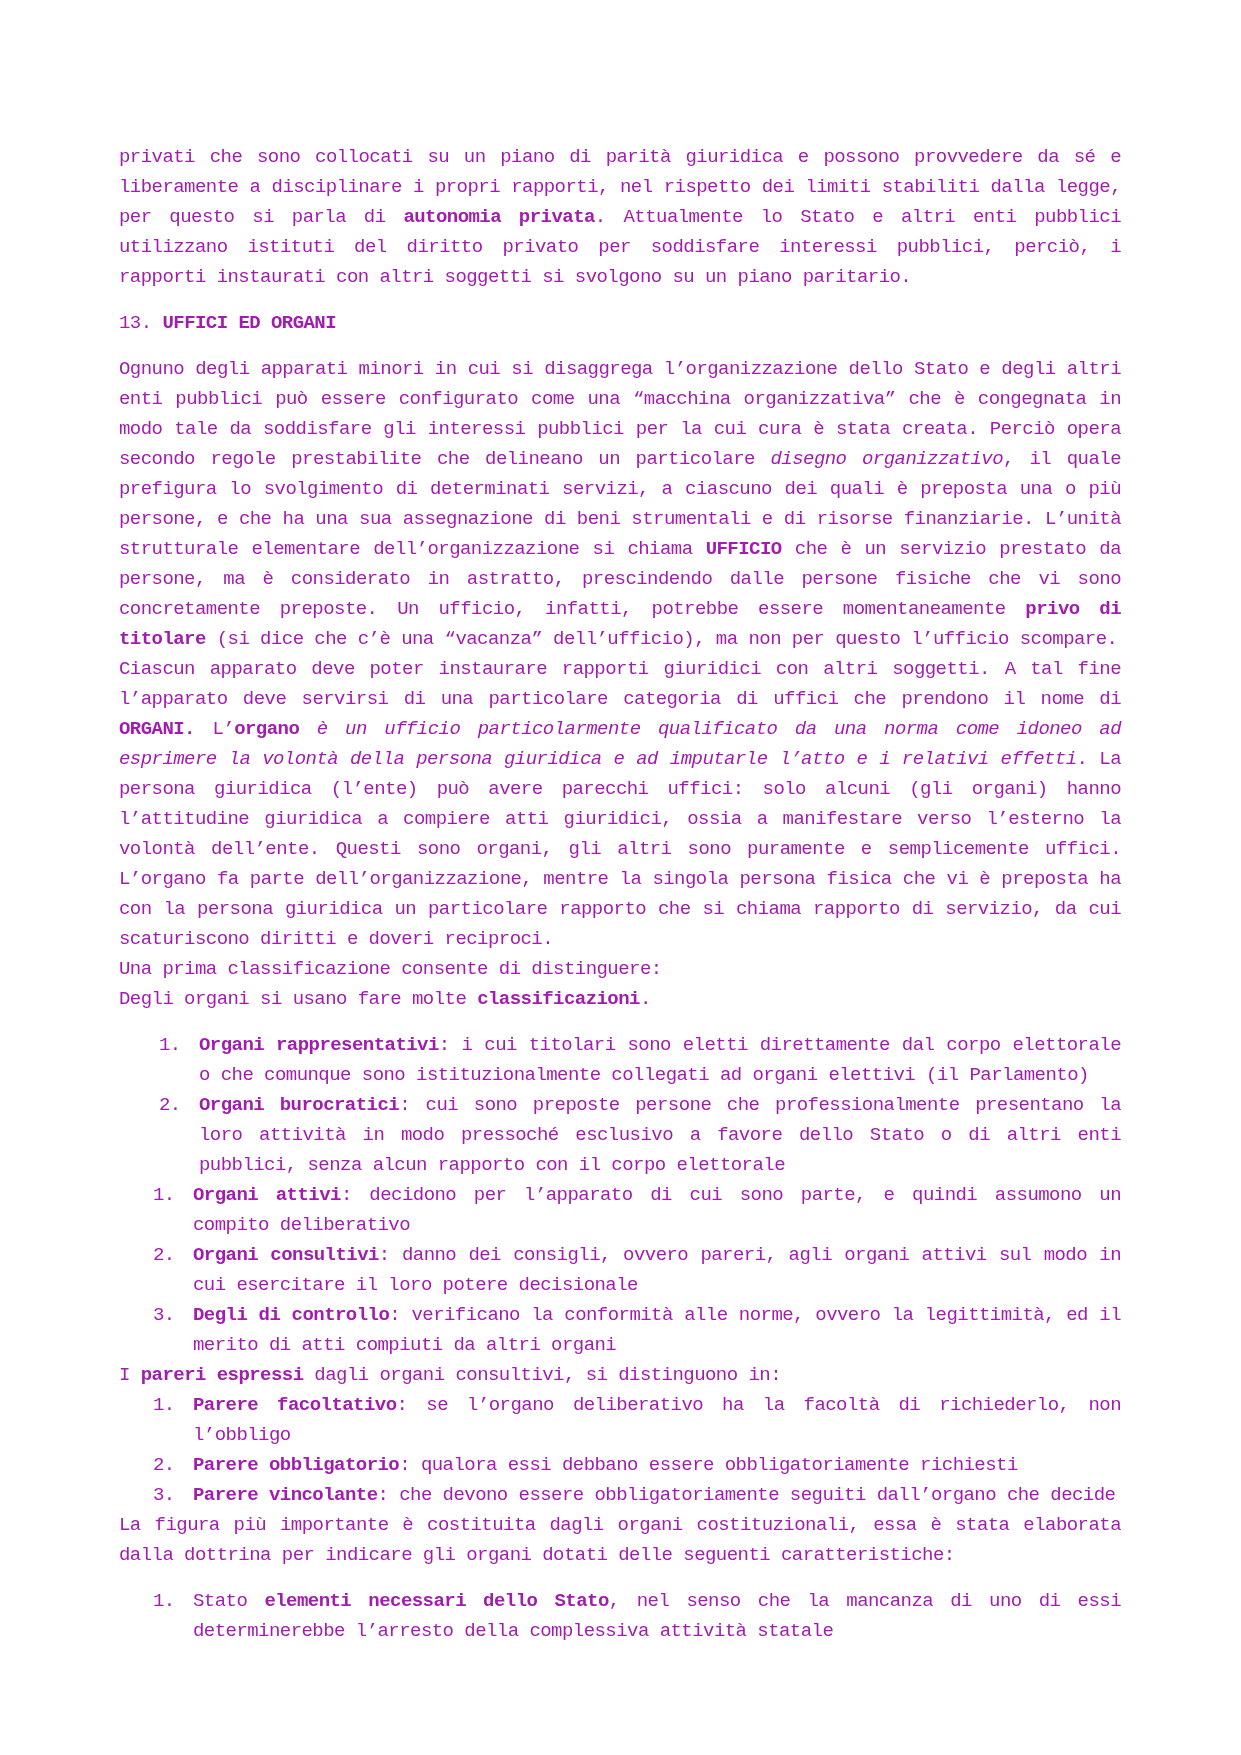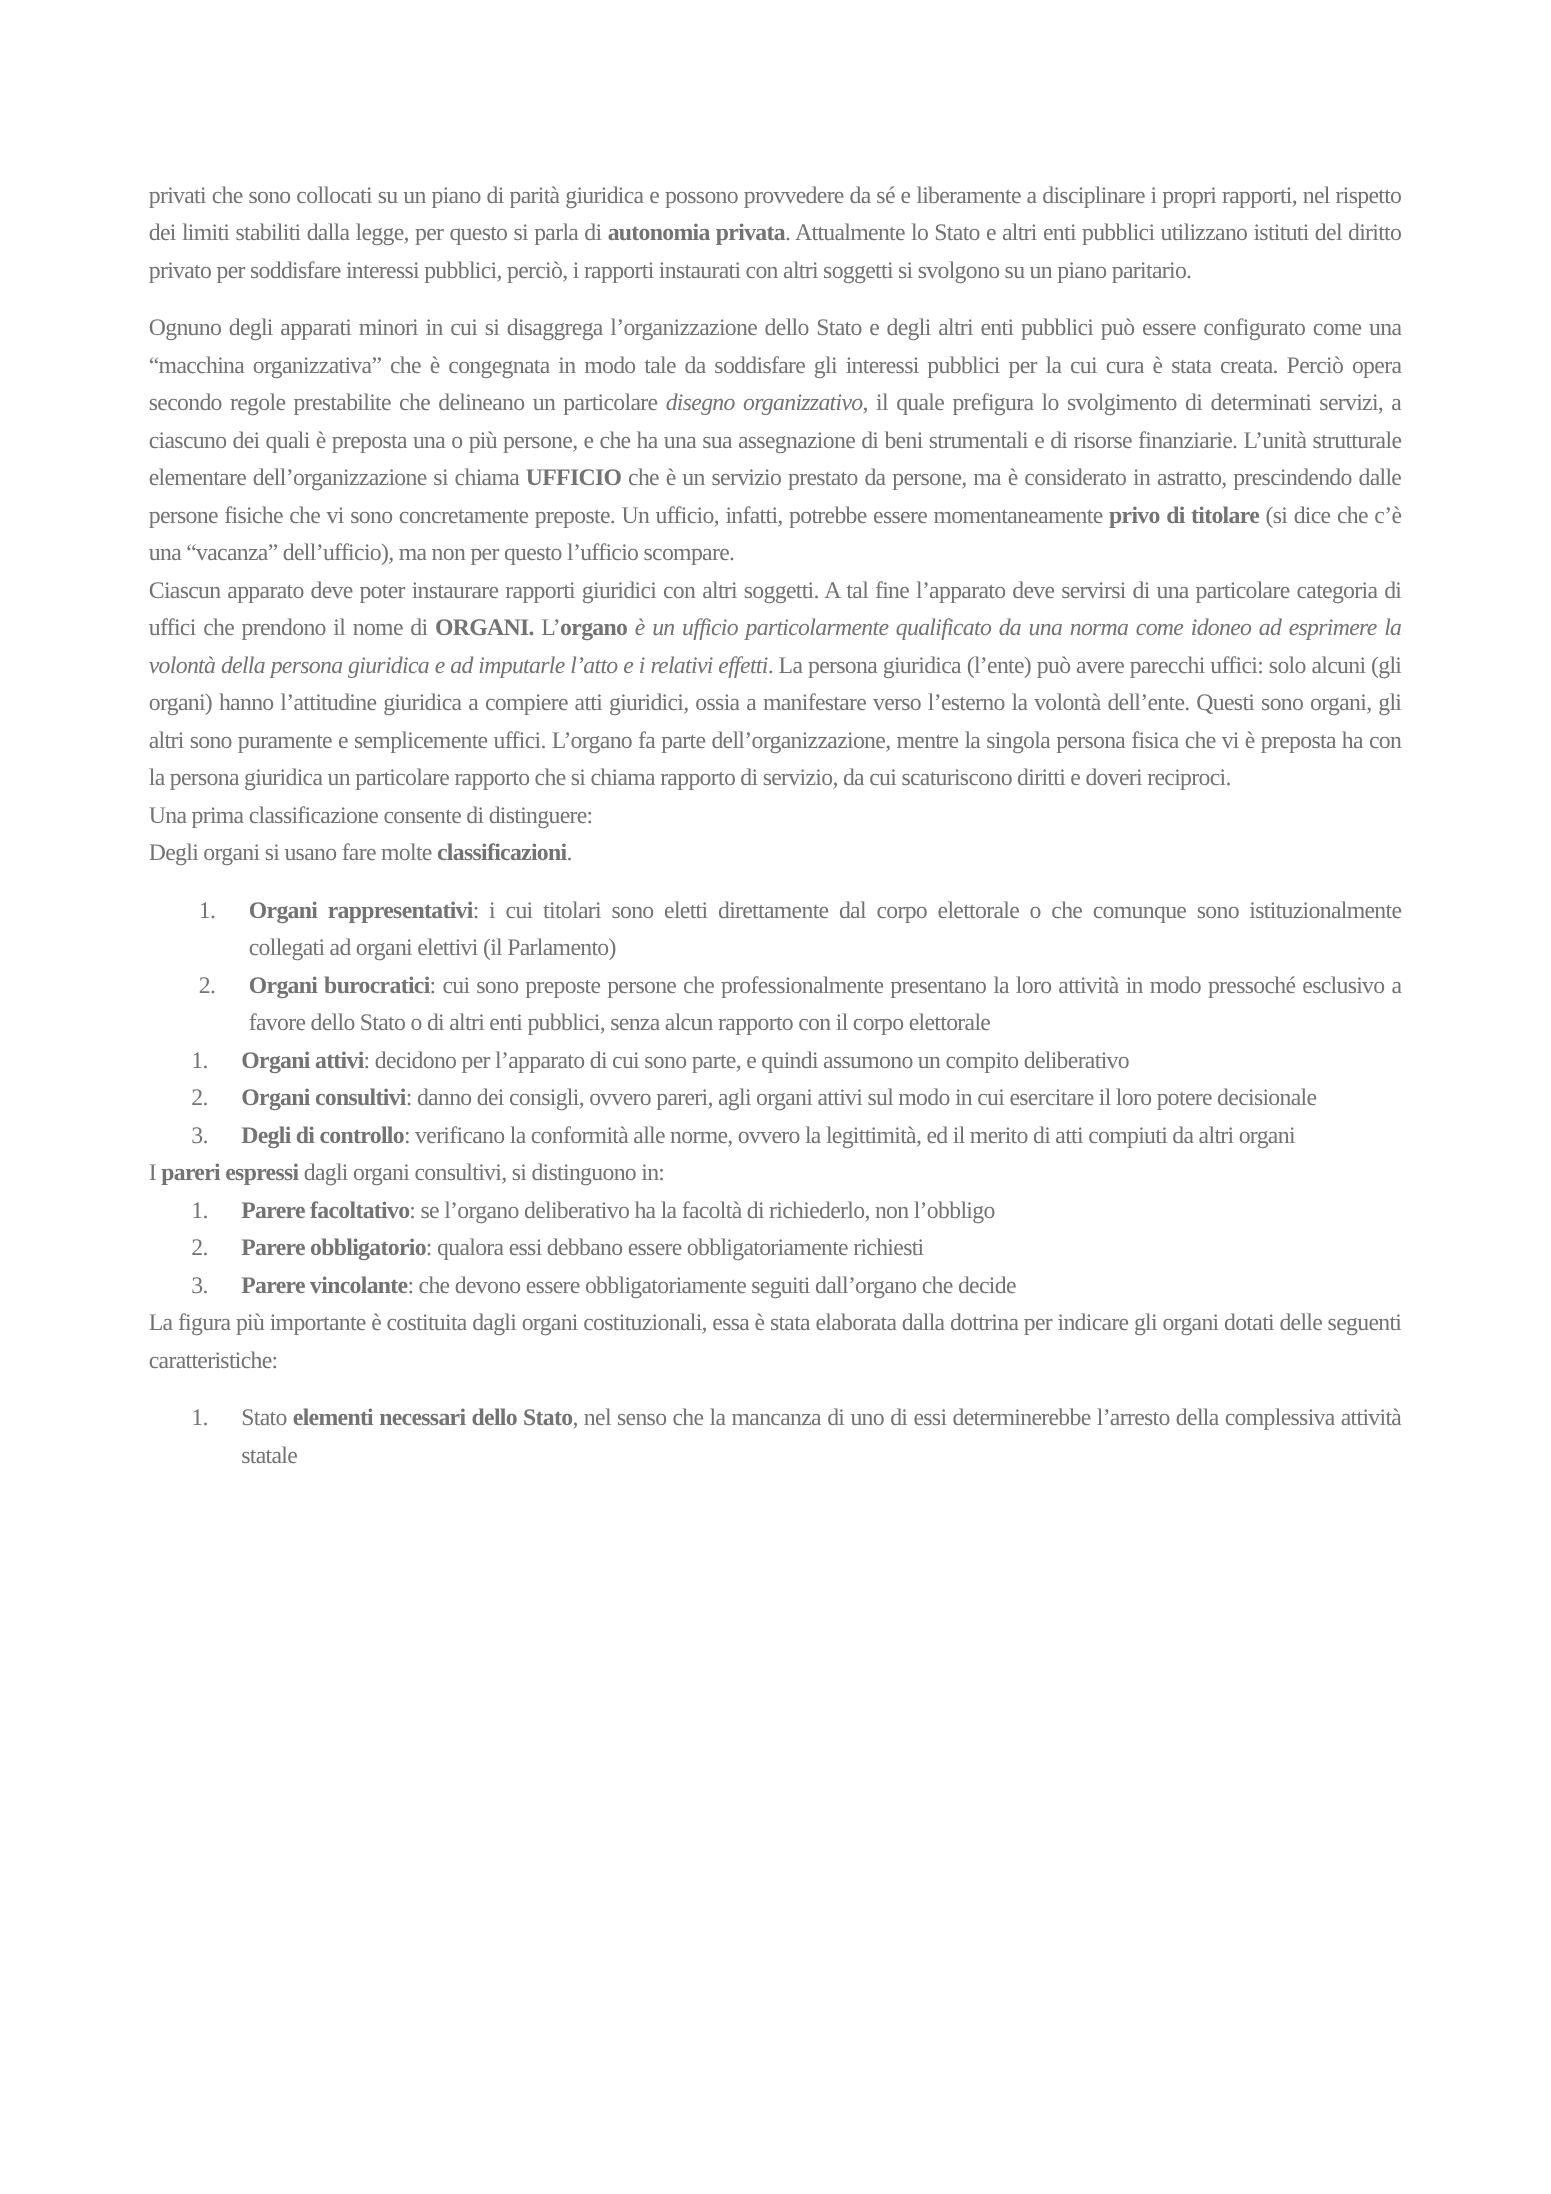--- a/index.html
+++ b/index.html
@@ -2,24 +2,24 @@
 <html><head>
 <meta charset="utf-8">
 <style>
   html, body { margin: 0; padding: 0; background: #ffffff; }
   body { width: 1241px; height: 1755px; position: relative; overflow: hidden; }
   .page {
     position: absolute;
     left: 119px;
     top: 142px;
     width: 1002px;
-    font-family: Liberation Serif, serif;
+    font-family: Liberation Mono, monospace;
     font-size: 19px;
     line-height: 30px;
-    color: #737373;
+    color: #a21caf;
     letter-spacing: -0.55px;
     word-spacing: 0px;
   }
   p { margin: 0; text-align: justify; }
   .gap-after { margin-bottom: 16px; }
   .heading { margin: 0 0 16px 0; }
   .heading-2 { margin: 0 0 16px 0; }
   .u { text-decoration: underline; }
   b { font-weight: bold; }
   i { font-style: italic; }
@@ -36,20 +36,23 @@
   ol.list-d li { padding-left: 74px; }
   ol.list-d li .num { position: absolute; left: 34px; }
 </style>
 </head>
 <body>
 
 <div class="page">
 
   <p class="gap-after"><span>privati che sono collocati su un piano di parità giuridica e possono provvedere da sé e liberamente a disciplinare i propri rapporti, nel rispetto dei limiti stabiliti dalla legge, per questo si parla di </span><b>autonomia privata</b><span>. Attualmente lo Stato e altri enti pubblici utilizzano istituti del diritto privato per soddisfare interessi pubblici, perciò, i rapporti instaurati con altri soggetti si svolgono su un piano paritario.</span></p>
 
+  <p class="heading">
+    <span>13. </span><b>UFFICI ED ORGANI</b>
+  </p>
 
   <p><span>Ognuno degli apparati minori in cui si disaggrega l’organizzazione dello Stato e degli altri enti pubblici può essere configurato come una “macchina organizzativa” che è congegnata in modo tale da soddisfare gli interessi pubblici per la cui cura è stata creata. Perciò opera secondo regole prestabilite che delineano un particolare </span><i>disegno organizzativo</i><span>, il quale prefigura lo svolgimento di determinati servizi, a ciascuno dei quali è preposta una o più persone, e che ha una sua assegnazione di beni strumentali e di risorse finanziarie. L’unità strutturale elementare dell’organizzazione si chiama </span><b>UFFICIO</b><span> che è un servizio prestato da persone, ma è considerato in astratto, prescindendo dalle persone fisiche che vi sono concretamente preposte. Un ufficio, infatti, potrebbe essere momentaneamente </span><b>privo di titolare</b><span> (si dice che c’è una “vacanza” dell’ufficio), ma non per questo l’ufficio scompare.</span></p>
   <p><span>Ciascun apparato deve poter instaurare rapporti giuridici con altri soggetti. A tal fine l’apparato deve servirsi di una particolare categoria di uffici che prendono il nome di </span><b>ORGANI.</b><span> L’</span><b>organo</b><span> </span><i>è un ufficio particolarmente qualificato da una norma come idoneo ad esprimere la volontà della persona giuridica e ad imputarle l’atto e i relativi effetti</i><span>. La persona giuridica (l’ente) può avere parecchi uffici: solo alcuni (gli organi) hanno l’attitudine giuridica a compiere atti giuridici, ossia a manifestare verso l’esterno la volontà dell’ente. Questi sono organi, gli altri sono puramente e semplicemente uffici. L’organo fa parte dell’organizzazione, mentre la singola persona fisica che vi è preposta ha con la persona giuridica un particolare rapporto che si chiama rapporto di servizio, da cui scaturiscono diritti e doveri reciproci.</span></p>
   <p><span>Una prima classificazione consente di distinguere:</span></p>
   <p><span>Degli organi si usano fare molte </span><b>classificazioni</b><span>.</span></p>
 
   <ol class="list-a">
       <li><span class="num">1.</span><b>Organi rappresentativi</b><span>: i cui titolari sono eletti direttamente dal corpo elettorale o che comunque sono istituzionalmente collegati ad organi elettivi (il Parlamento)</span></li>
       <li><span class="num">2.</span><b>Organi burocratici</b><span>: cui sono preposte persone che professionalmente presentano la loro attività in modo pressoché esclusivo a favore dello Stato o di altri enti pubblici, senza alcun rapporto con il corpo elettorale</span></li>
     </ol>

